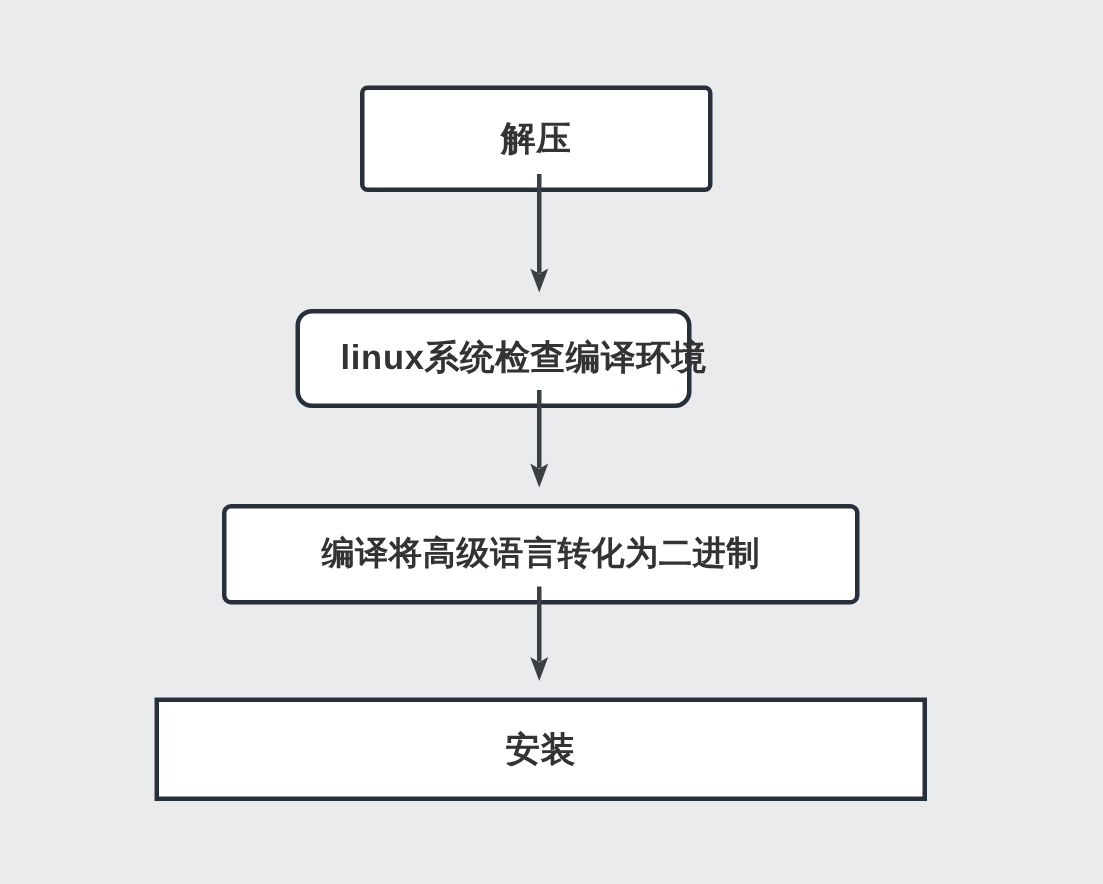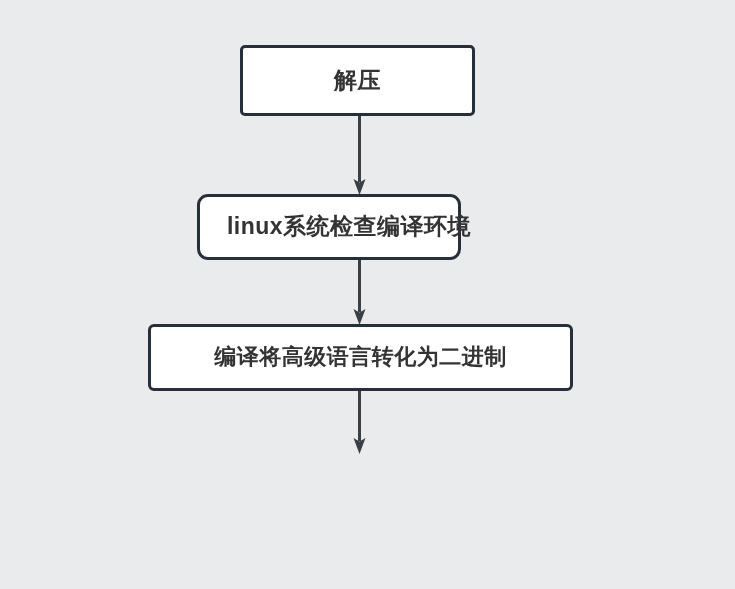--- a/index.html
+++ b/index.html
@@ -21,20 +21,21 @@
     background: #eaebed;
   }
   .node {
     position: absolute;
     box-sizing: border-box;
     background: #ffffff;
     border: 3px solid #262f3a;
     display: flex;
     align-items: center;
     justify-content: center;
+    margin-top: 12px;
   }
   .node-label {
     font-weight: bold;
     color: #333333;
     letter-spacing: 0.5px;
     line-height: 1.1;
     white-space: nowrap;
     text-align: center;
   }
   
@@ -120,14 +121,17 @@
     <span class="node-label">编译将高级语言转化为二进制</span>
   </div>
 
   <div class="connector" id="connector-3">
     <svg width="40" height="63" viewBox="0 0 40 63" xmlns="http://www.w3.org/2000/svg">
       <line x1="19.5" y1="0" x2="19.5" y2="50" stroke="#3a3f45" stroke-width="3"></line>
       <polygon points="19.5,63 13.5,47 19.5,50.5 25.5,47" fill="#3a3f45"></polygon>
     </svg>
   </div>
 
+  <div class="node" id="node-install">
+    <span class="node-label">安装</span>
+  </div>
 
 </div>
 
 </body></html>

